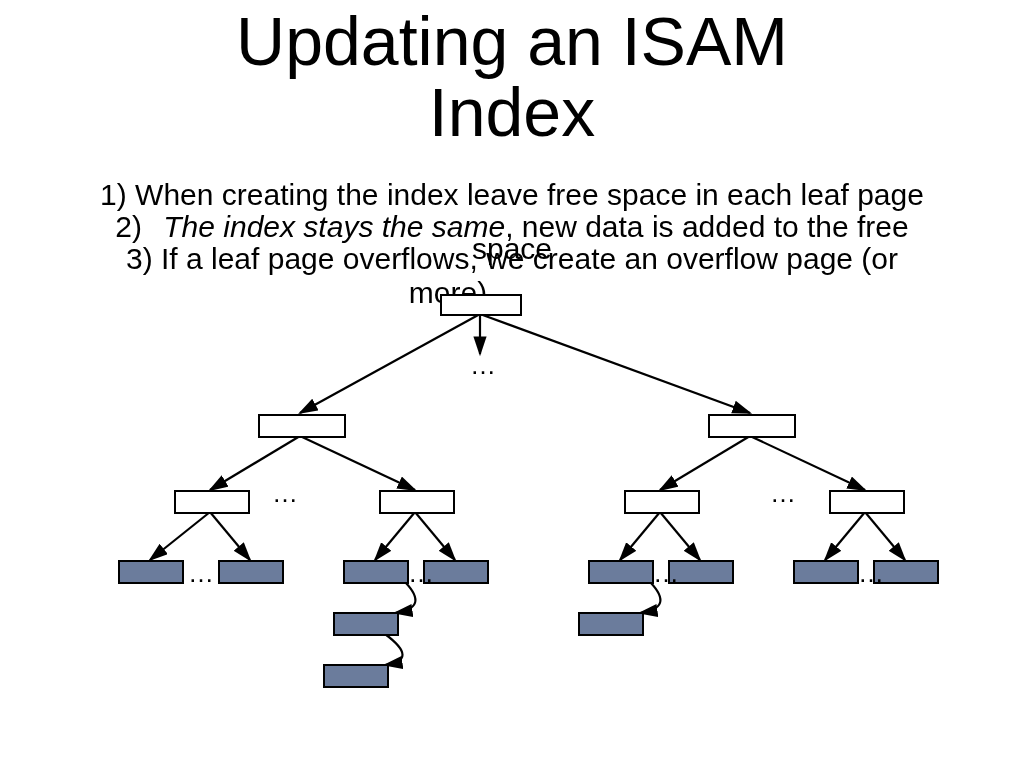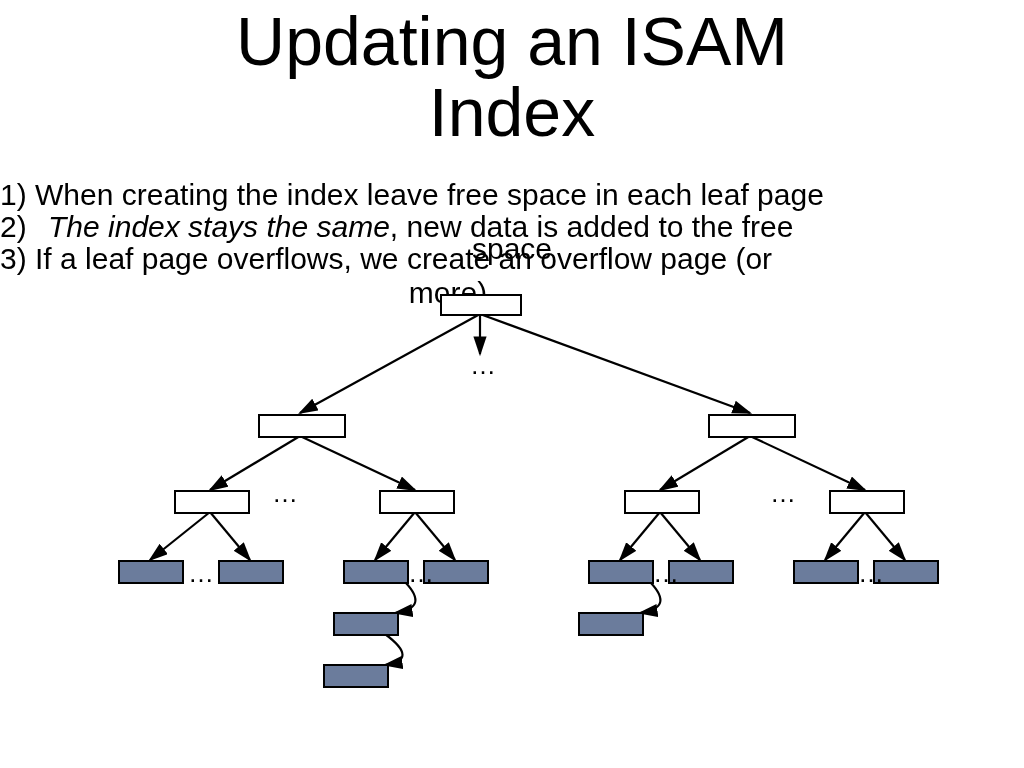--- a/index.html
+++ b/index.html
@@ -28,21 +28,21 @@
     line-height: 1.05;
     font-weight: 400;
     white-space: pre;
   }
   .bullet {
     position: absolute;
     left: 0;
     width: 1024px;
     font-size: 30px;
     line-height: 1.0;
-    text-align: left;
+    text-align: center;
     white-space: nowrap;
   }
   .b1 { top: 180px; }
   .b2 { top: 212px; font-style: normal; }
   .b2 .ital { font-style: italic; margin-left: 13px; }
   .b3 { top: 244px; }
   .word-space-overlay {
     position: absolute;
     top: 232px;
     left: 0;

